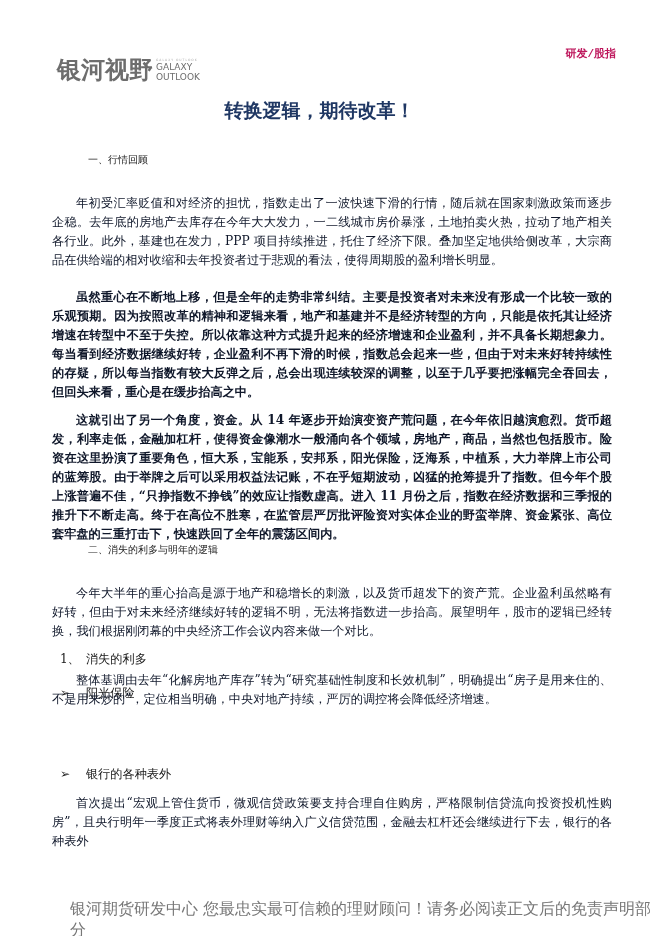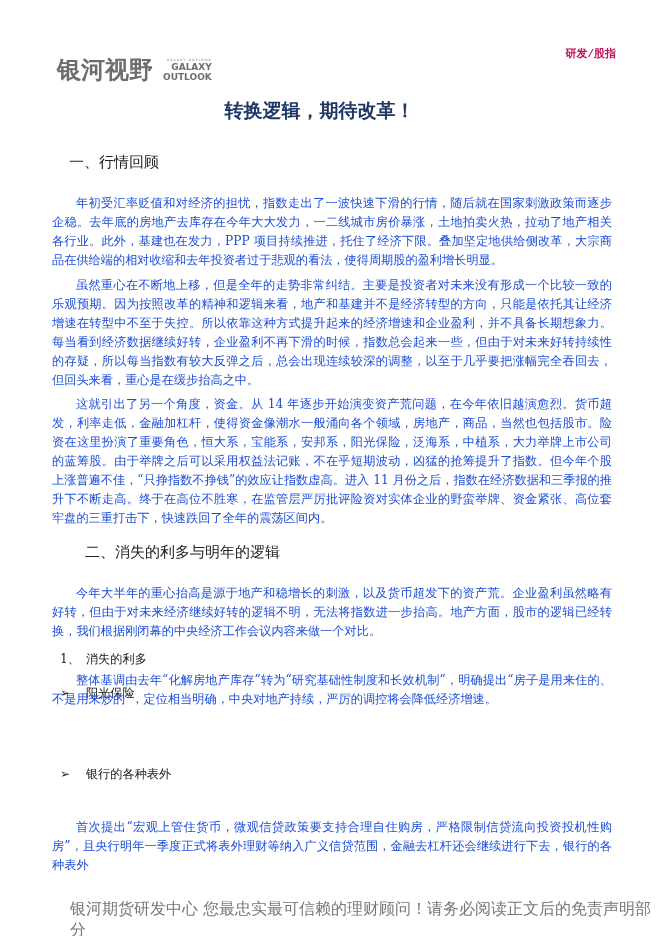--- a/index.html
+++ b/index.html
@@ -1,31 +1,31 @@
 <!DOCTYPE html>
 <html><head>
   <meta charset="utf-8">
   <style>
     html, body { margin: 0; padding: 0; background: #ffffff; }
     body { width: 662px; height: 936px; position: relative; overflow: hidden;
            font-family: "DejaVu Serif", "Liberation Serif", serif; color: #1a1a1a; }
     .logo { position: absolute; left: 57px; top: 54px; display: flex; align-items: center; }
     .logo-cn { font-family: "DejaVu Sans", sans-serif; font-size: 24px; font-weight: bold;
                color: #6d6d6d; letter-spacing: 0px; }
-    .logo-en { margin-left: 10px; display: flex; flex-direction: column;
-               font-family: "DejaVu Sans", sans-serif; color: #6d6d6d; font-weight: bold; line-height: 10px; align-items: flex-end; }
+    .logo-en { margin-left: 3px; display: flex; flex-direction: column;
+               font-family: "DejaVu Sans", sans-serif; color: #6d6d6d; font-weight: normal; line-height: 10px; }
     .logo-en .tiny { font-size: 3px; line-height: 4px; color: #aaa; letter-spacing: 1px; }
     .logo-en span { font-size: 9px; }
     .category { position: absolute; right: 46px; top: 46px; font-family: Liberation Mono, monospace;
                 font-size: 11px; font-weight: bold; color: #be185d; }
     .title { position: absolute; left: 0; width: 639px; top: 98px; text-align: center;
              font-family: "DejaVu Sans", sans-serif; font-size: 19px; font-weight: bold; color: #1f3763; }
-    .h2 { position: absolute; left: 69px; font-family: "DejaVu Sans", sans-serif; font-size: 15px; color: #222; }
+    .h2 { position: absolute; left: 88px; font-family: "DejaVu Sans", sans-serif; font-size: 10px; color: #222; }
     .para { position: absolute; left: 52px; width: 560px; font-size: 12.2px; line-height: 19px;
-            text-indent: 24px; text-align: justify; color: #1d4ed8; }
+            text-indent: 24px; text-align: justify; color: #0f172a; }
     .item { position: absolute; left: 60px; font-size: 12.2px; color: #1a1a1a; }
     .item .marker { display: inline-block; width: 22px; }
     .footer { position: absolute; left: 70px; top: 899px; font-family: "DejaVu Sans", sans-serif;
               font-size: 16px; color: #777; }
   </style>
 </head>
 <body>
 
 <div class="logo">
   <span class="logo-cn">银河视野</span>
@@ -35,37 +35,37 @@
     <span>OUTLOOK</span>
   </span>
 </div>
 <div class="category">研发/股指</div>
 
 <div class="title">转换逻辑，期待改革！</div>
 
 <div class="h2" style="top:153px;">一、行情回顾</div>
 
 <div class="para" style="top:194px;">年初受汇率贬值和对经济的担忧，指数走出了一波快速下滑的行情，随后就在国家刺激政策而逐步企稳。去年底的房地产去库存在今年大大发力，一二线城市房价暴涨，土地拍卖火热，拉动了地产相关各行业。此外，基建也在发力，PPP 项目持续推进，托住了经济下限。叠加坚定地供给侧改革，大宗商品在供给端的相对收缩和去年投资者过于悲观的看法，使得周期股的盈利增长明显。</div>
-<div class="para" style="top:276px;">虽然重心在不断地上移，但是全年的走势非常纠结。主要是投资者对未来没有形成一个比较一致的乐观预期。因为按照改革的精神和逻辑来看，地产和基建并不是经济转型的方向，只能是依托其让经济增速在转型中不至于失控。所以依靠这种方式提升起来的经济增速和企业盈利，并不具备长期想象力。每当看到经济数据继续好转，企业盈利不再下滑的时候，指数总会起来一些，但由于对未来好转持续性的存疑，所以每当指数有较大反弹之后，总会出现连续较深的调整，以至于几乎要把涨幅完全吞回去，但回头来看，重心是在缓步抬高之中。</div>
-<div class="para" style="top:395px;">这就引出了另一个角度，资金。从 14 年逐步开始演变资产荒问题，在今年依旧越演愈烈。货币超发，利率走低，金融加杠杆，使得资金像潮水一般涌向各个领域，房地产，商品，当然也包括股市。险资在这里扮演了重要角色，恒大系，宝能系，安邦系，阳光保险，泛海系，中植系，大力举牌上市公司的蓝筹股。由于举牌之后可以采用权益法记账，不在乎短期波动，凶猛的抢筹提升了指数。但今年个股上涨普遍不佳，“只挣指数不挣钱”的效应让指数虚高。进入 11 月份之后，指数在经济数据和三季报的推升下不断走高。终于在高位不胜寒，在监管层严厉批评险资对实体企业的野蛮举牌、资金紧张、高位套牢盘的三重打击下，快速跌回了全年的震荡区间内。</div>
+<div class="para" style="top:288px;font-weight:bold;">虽然重心在不断地上移，但是全年的走势非常纠结。主要是投资者对未来没有形成一个比较一致的乐观预期。因为按照改革的精神和逻辑来看，地产和基建并不是经济转型的方向，只能是依托其让经济增速在转型中不至于失控。所以依靠这种方式提升起来的经济增速和企业盈利，并不具备长期想象力。每当看到经济数据继续好转，企业盈利不再下滑的时候，指数总会起来一些，但由于对未来好转持续性的存疑，所以每当指数有较大反弹之后，总会出现连续较深的调整，以至于几乎要把涨幅完全吞回去，但回头来看，重心是在缓步抬高之中。</div>
+<div class="para" style="top:411px;font-weight:bold;">这就引出了另一个角度，资金。从 14 年逐步开始演变资产荒问题，在今年依旧越演愈烈。货币超发，利率走低，金融加杠杆，使得资金像潮水一般涌向各个领域，房地产，商品，当然也包括股市。险资在这里扮演了重要角色，恒大系，宝能系，安邦系，阳光保险，泛海系，中植系，大力举牌上市公司的蓝筹股。由于举牌之后可以采用权益法记账，不在乎短期波动，凶猛的抢筹提升了指数。但今年个股上涨普遍不佳，“只挣指数不挣钱”的效应让指数虚高。进入 11 月份之后，指数在经济数据和三季报的推升下不断走高。终于在高位不胜寒，在监管层严厉批评险资对实体企业的野蛮举牌、资金紧张、高位套牢盘的三重打击下，快速跌回了全年的震荡区间内。</div>
 
-<div class="h2" style="top:543px;margin-left:16px;">二、消失的利多与明年的逻辑</div>
+<div class="h2" style="top:543px;">二、消失的利多与明年的逻辑</div>
 
-<div class="para" style="top:584px;">今年大半年的重心抬高是源于地产和稳增长的刺激，以及货币超发下的资产荒。企业盈利虽然略有好转，但由于对未来经济继续好转的逻辑不明，无法将指数进一步抬高。地产方面，股市的逻辑已经转换，我们根据刚闭幕的中央经济工作会议内容来做一个对比。</div>
+<div class="para" style="top:584px;">今年大半年的重心抬高是源于地产和稳增长的刺激，以及货币超发下的资产荒。企业盈利虽然略有好转，但由于对未来经济继续好转的逻辑不明，无法将指数进一步抬高。展望明年，股市的逻辑已经转换，我们根据刚闭幕的中央经济工作会议内容来做一个对比。</div>
 
 <div class="item" style="top:651px;">
   <span class="marker">1、</span>
   <span>消失的利多</span>
 </div>
 
 <div class="item" style="top:685px;">
   <span class="marker">➢</span>
   <span>阳光保险</span>
 </div>
 <div class="para" style="top:671px;">整体基调由去年“化解房地产库存”转为“研究基础性制度和长效机制”，明确提出“房子是用来住的、不是用来炒的”，定位相当明确，中央对地产持续，严厉的调控将会降低经济增速。</div>
 
 <div class="item" style="top:766px;">
   <span class="marker">➢</span>
   <span>银行的各种表外</span>
 </div>
-<div class="para" style="top:818px;">首次提出“宏观上管住货币，微观信贷政策要支持合理自住购房，严格限制信贷流向投资投机性购房”，且央行明年一季度正式将表外理财等纳入广义信贷范围，金融去杠杆还会继续进行下去，银行的各种表外</div>
+<div class="para" style="top:794px;">首次提出“宏观上管住货币，微观信贷政策要支持合理自住购房，严格限制信贷流向投资投机性购房”，且央行明年一季度正式将表外理财等纳入广义信贷范围，金融去杠杆还会继续进行下去，银行的各种表外</div>
 
 <div class="footer">银河期货研发中心  您最忠实最可信赖的理财顾问！请务必阅读正文后的免责声明部分</div>
 
 </body></html>

